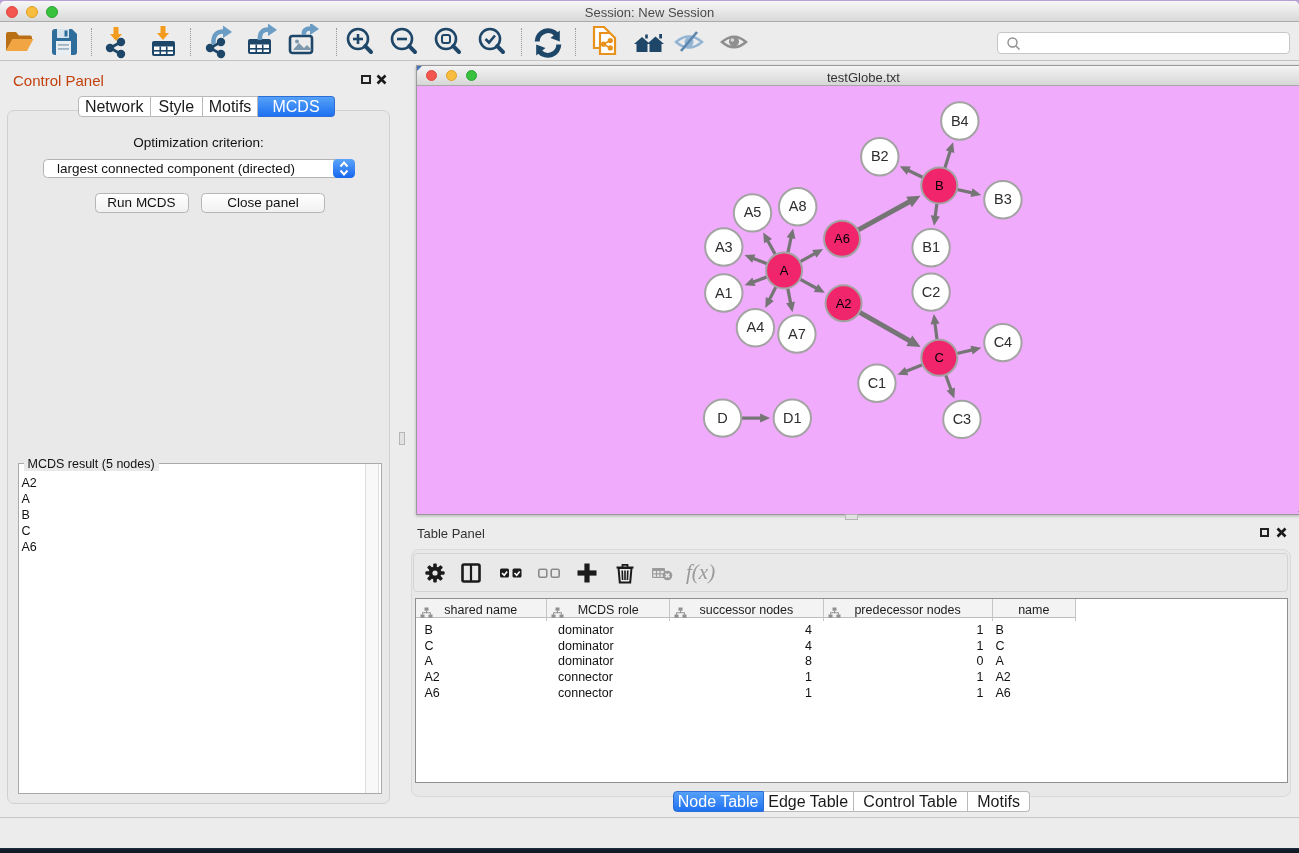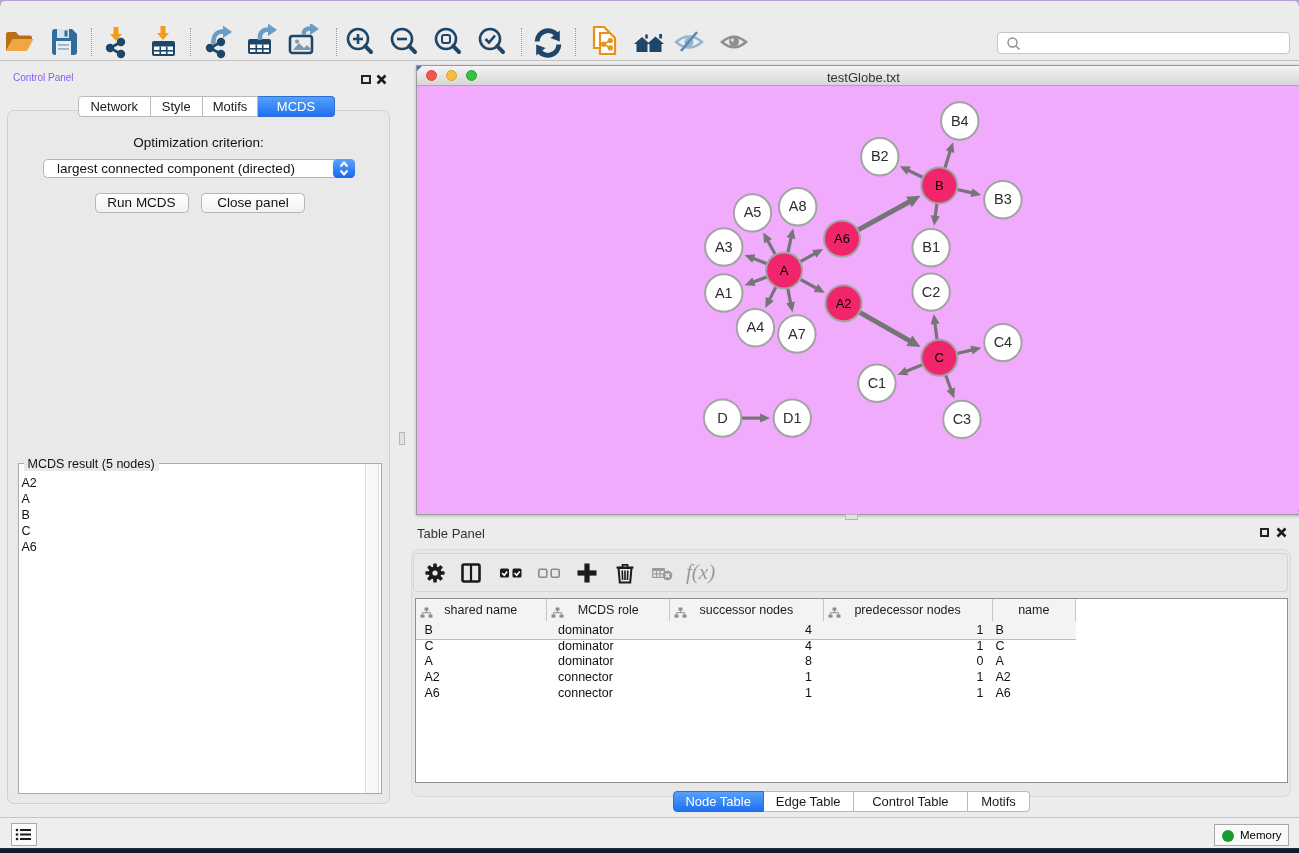--- a/index.html
+++ b/index.html
@@ -16,26 +16,26 @@
 #titlebar .t3 { left:46px; background:#39c23e; border:1px solid #2ba135; }
 #title { position:absolute; width:100%; top:4px; text-align:center; font-size:13px; color:#4a4a4a; }
 #toolbar { position:absolute; left:0; top:22px; width:100%; height:38px; background:#ececec;
   border-bottom:1px solid #c2c2c2; }
 .ti { position:absolute; }
 .tsep { position:absolute; top:5px; height:28px; width:0;
   border-left:1px dotted #999; }
 #search { position:absolute; left:997px; top:9px; width:293px; height:22px; background:#fff;
   border:1px solid #c6c6c6; border-radius:4px; }
 
-#cp-title { position:absolute; left:13px; top:71px; font-size:10px; color:#8b5cf6; }
+#cp-title { position:absolute; left:13px; top:71px; font-size:15px; color:#c2410c; }
 #cp-float { position:absolute; left:361px; top:74px; width:10px; height:9px; border:2px solid #222; }
 .xicon { position:absolute; width:11px; height:11px; }
 #cp-box { position:absolute; left:7px; top:109px; width:383px; height:694px; background:#e9e9e9;
   border:1px solid #d0d0d0; border-radius:7px; }
-.tabrow { position:absolute; display:flex; font-size:13px; }
+.tabrow { position:absolute; display:flex; font-size:16px; }
 .tab { background:#fff; border:1px solid #b9b9b9; border-left:none; color:#1a1a1a;
   text-align:center; line-height:19px; height:21px; }
 .tab.first { border-left:1px solid #b9b9b9; border-radius:4px 0 0 4px; }
 .tab.last { border-radius:0 4px 4px 0; }
 .tab.sel { background:linear-gradient(#55a1f9,#1f71f1); color:#fff; border-color:#2d6ed6; }
 #cp-tabs { left:78px; top:95px; }
 #cp-tabs .tab { padding:0; }
 #opt-label { position:absolute; left:7px; top:133.5px; width:383px; text-align:center; font-size:13.5px; color:#111; }
 #dropdown { position:absolute; left:43px; top:157.5px; width:312px; height:19px; background:#fff;
   border:1px solid #b3b3b3; border-radius:4.5px; font-size:13.5px; color:#111; line-height:17px; padding-left:13px; }
@@ -68,21 +68,21 @@
 #tp-float { position:absolute; left:1260px; top:527px; width:9px; height:9px; border:2px solid #222; }
 #tp-box { position:absolute; left:411px; top:548px; width:880px; height:247.5px; background:#e8e8e8;
   border:1px solid #d9d9d9; border-radius:8px; }
 #tp-toolbar { position:absolute; left:413px; top:552px; width:875px; height:39px; background:#e9e9e9;
   border:1px solid #d4d4d4; border-radius:4px; }
 .bi { position:absolute; }
 #fx { position:absolute; left:686px; top:559px; font-family:"Liberation Serif",serif; font-style:italic;
   font-size:21px; color:#9a9a9a; }
 #tbl { position:absolute; left:414.5px; top:596.5px; width:873px; height:185px; background:#fff;
   border:1px solid #8f8f8f; }
-#thead { position:absolute; left:0; top:0; height:41px; width:660.5px; background:#f3f3f3;
+#thead { position:absolute; left:0; top:0; height:19px; width:660.5px; background:#f3f3f3;
   border-bottom:1px solid #bdbdbd; }
 .hc { position:absolute; top:0; height:22px; border-right:1px solid #c6c6c6; text-align:center; }
 .hic { position:absolute; left:4px; top:5px; }
 .ht { font-size:12.5px; color:#1c1c1c; line-height:22px; }
 .tr { position:absolute; left:0; width:100%; height:15.7px; }
 .tr span { position:absolute; font-size:12.5px; color:#111; line-height:15.7px; }
 #btabs { left:672.5px; top:790px; }
 
 #sbar-line { position:absolute; left:0; top:816px; width:100%; height:0; border-top:1px solid #c6c6c6; }
 #sbar { position:absolute; left:0; top:817px; width:100%; height:30px; background:#eeeeee; }
@@ -92,20 +92,26 @@
   border:1px solid #a8a8a8; font-size:11.5px; color:#000; }
 #memory .dot { position:absolute; left:7px; top:5px; width:12px; height:12px; border-radius:50%;
   background:#1d9a33; }
 #memory .mt { position:absolute; left:25px; top:4px; }
 .handle { position:absolute; background:#e2e2e2; border:1px solid #b5b5b5; }
 </style></head>
 <body>
 <div id="purple"></div>
 <div id="darkstrip"></div>
 <div id="win">
+  <div id="titlebar">
+    <div class="tl t1"></div>
+      <div class="tl t2"></div>
+      <div class="tl t3"></div>
+    <div id="title">Session: New Session</div>
+  </div>
   <div id="toolbar">
     <svg class="ti" style="left:2px;top:1px;width:34px;height:36px" viewBox="0 0 34 36">
         <path d="M4 27 V10 q0-2 2-2 h8 l3 3.5 h11 q2 0 2 2 v3 h-20 z" fill="#b96f15"></path>
         <path d="M4 27 L10.5 15 h21 L25 27 z" fill="#f2a643"></path>
       </svg>
 <svg class="ti" style="left:47px;top:1px;width:34px;height:36px" viewBox="0 0 34 36">
         <path d="M5 8 q0-3 3-3 h17 l5 5 v18 q0 3-3 3 H8 q-3 0-3-3 z" fill="#2f6d9d"></path>
         <rect x="10" y="5" width="12" height="9" fill="#d7e4ee"></rect>
         <rect x="17.5" y="6.5" width="3" height="6" fill="#2f6d9d"></rect>
         <rect x="9" y="17" width="15" height="14" fill="#e9eef3"></rect>
@@ -232,21 +238,21 @@
     <div class="tab" style="width:55px">Motifs</div>
     <div class="tab last sel" style="width:77px">MCDS</div>
   </div>
   <div id="opt-label">Optimization criterion:</div>
   <div id="dropdown">largest connected component (directed)
     <div id="dd-cap"><svg width="22" height="19" viewBox="0 0 22 19">
       <path d="M7.5 7.5 L11 3.5 L14.5 7.5 M7.5 11.5 L11 15.5 L14.5 11.5" fill="none" stroke="#fff" stroke-width="2"></path>
         </svg></div>
   </div>
   <div class="btn" style="left:94.5px;top:191.5px;width:94px">Run MCDS</div>
-  <div class="btn" style="left:201px;top:191.5px;width:104px">Close panel</div>
+  <div class="btn" style="left:201px;top:191.5px;width:124px">Close panel</div>
   <div id="grp">
     <div id="grp-list">
       <div id="grp-sb"></div>
       <div class="li" style="top:12px">A2</div>
       <div class="li" style="top:28px">A</div>
       <div class="li" style="top:44px">B</div>
       <div class="li" style="top:60px">C</div>
       <div class="li" style="top:76px">A6</div>
     </div>
     <div id="grp-label">MCDS result (5 nodes)</div>
@@ -471,31 +477,13 @@
       </div>
   </div>
   <div class="tabrow" id="btabs">
     <div class="tab first sel" style="width:91.3px">Node Table</div>
     <div class="tab" style="width:89.8px">Edge Table</div>
     <div class="tab" style="width:114.5px">Control Table</div>
     <div class="tab last" style="width:61.9px">Motifs</div>
   </div>
 
   <div id="sbar-line"></div>
-  <div id="sbar">
-    <div id="sb-left"><svg width="24" height="21" viewBox="0 0 24 21">
-      <g stroke="#1b1b1b" stroke-width="2">
-            <line x1="8" y1="6" x2="19" y2="6"></line>
-            <line x1="8" y1="10.5" x2="19" y2="10.5"></line>
-            <line x1="8" y1="15" x2="19" y2="15"></line>
-          </g>
-      <g fill="#1b1b1b">
-            <circle cx="5" cy="6" r="1.3"></circle>
-            <circle cx="5" cy="10.5" r="1.3"></circle>
-            <circle cx="5" cy="15" r="1.3"></circle>
-          </g>
-        </svg></div>
-    <div id="memory">
-        <div class="dot"></div>
-        <div class="mt">Memory</div>
-      </div>
-  </div>
 </div>
 
 </body></html>

